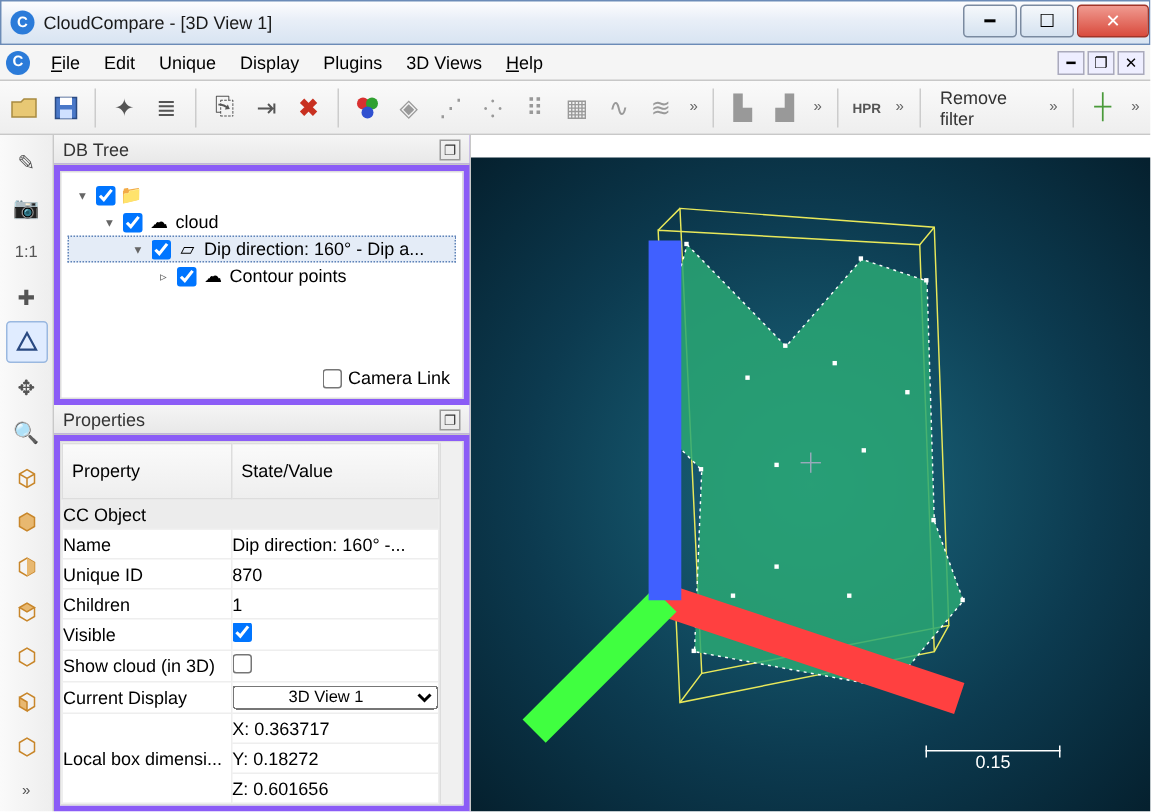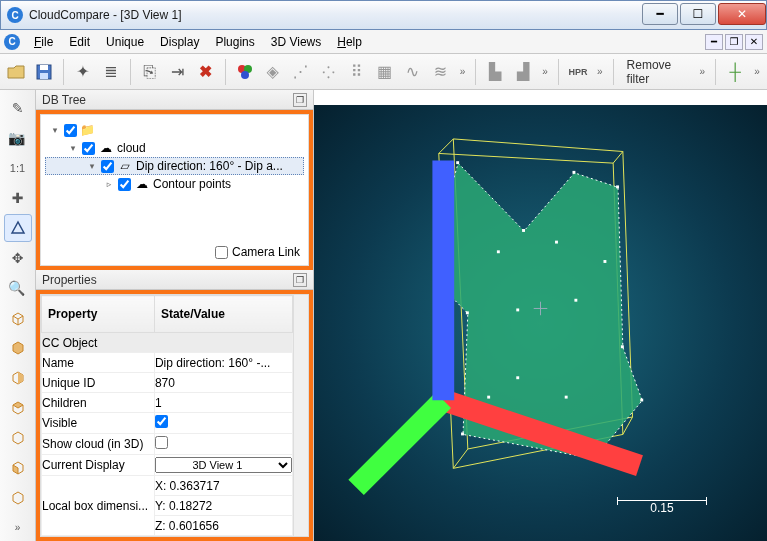--- a/index.html
+++ b/index.html
@@ -27,40 +27,40 @@
 .tsep { width: 1px; height: 26px; background: #ccc; margin: 0 3px; }
 .tchev { width: 14px; font-size: 10px; color: #666; display: flex; align-items: center; justify-content: center; }
 .ttext { padding: 0 6px; color: #333; }
 
 
 .main { display: flex; height: calc(541px - 30px - 24px - 36px); }
 .leftbar { width: 36px; background: linear-gradient(90deg,#fafafa,#eee); border-right: 1px solid #c8c8c8; display: flex; flex-direction: column; align-items: center; padding-top: 4px; gap: 2px; }
 .lbtn { width: 28px; height: 28px; border: 1px solid transparent; border-radius: 3px; display: flex; align-items: center; justify-content: center; font-size: 14px; color: #555; }
 .lbtn.sel { border-color: #9ab8e0; background: #e0ecff; }
 
-.panels { width: 278px; border-right: 1px solid #c8c8c8; background: #f97316; display: flex; flex-direction: column; }
+.panels { width: 278px; border-right: 1px solid #c8c8c8; background: #8b5cf6; display: flex; flex-direction: column; }
 .panel-head { height: 20px; background: linear-gradient(#f5f5f5,#e8e8e8); border-bottom: 1px solid #c8c8c8; display: flex; align-items: center; padding: 0 6px; font-size: 11px; color: #333; }
 .panel-head .dockicon { margin-left: auto; width: 14px; height: 14px; border: 1px solid #999; font-size: 9px; display: flex; align-items: center; justify-content: center; }
 .panel-body { background: #fff; border: 1px solid #ddd; margin: 4px; flex: 1; overflow: hidden; position: relative; }
 .dbtree { height: 180px; display: flex; flex-direction: column; }
 
 
 .tree { padding: 6px 4px 0 4px; font-size: 12px; overflow: hidden; }
 .trow { display: flex; align-items: center; height: 18px; white-space: nowrap; overflow: hidden; }
 .trow .arrow { width: 12px; color: #666; font-size: 9px; text-align: center; }
 .trow .chk { width: 13px; height: 13px; margin: 0 3px; }
 .trow .ticon { width: 16px; height: 16px; margin-right: 3px; display: flex; align-items: center; justify-content: center; font-size: 12px; }
 .trow.sel { background: #e4ecf7; border: 1px dotted #6084b8; }
 .camlink { position: absolute; bottom: 6px; right: 8px; display: flex; align-items: center; gap: 4px; font-size: 11px; }
 
 
 .props { flex: 1; display: flex; flex-direction: column; }
 .props-body { flex: 1; margin: 4px; background: #fff; border: 1px solid #ddd; overflow: hidden; display: flex; }
 .ptable { width: 100%; border-collapse: collapse; font-size: 12px; }
-.ptable th { background: linear-gradient(#fafafa,#eee); border: 1px solid #ddd; text-align: left; padding: 3px 6px; font-weight: bold; }
+.ptable th { background: linear-gradient(#fafafa,#eee); border: 1px solid #ddd; text-align: left; padding: 3px 6px; font-weight: normal; }
 .ptable td { border: 1px solid #eee; padding: 2px 0; height: 20px; vertical-align: middle; }
 .ptable tr.group td { background: #ececec; font-weight: 400; }
 .ptable select { width: 100%; font-size: 11px; text-align: center; }
 .vscroll { width: 16px; background: #f0f0f0; border-left: 1px solid #ddd; }
 
 
 .viewport { flex: 1; position: relative; background: radial-gradient(ellipse at center, #1b6a80 0%, #0c3a4f 60%, #05202e 100%); overflow: hidden; margin-top: 15px; }
 .viewport svg { width: 100%; height: 100%; }
 .scalebar { position: absolute; bottom: 26px; right: 60px; color: #fff; font-size: 12px; text-align: center; }
 .scalebar .line { width: 90px; border-top: 1px solid #fff; position: relative; }

